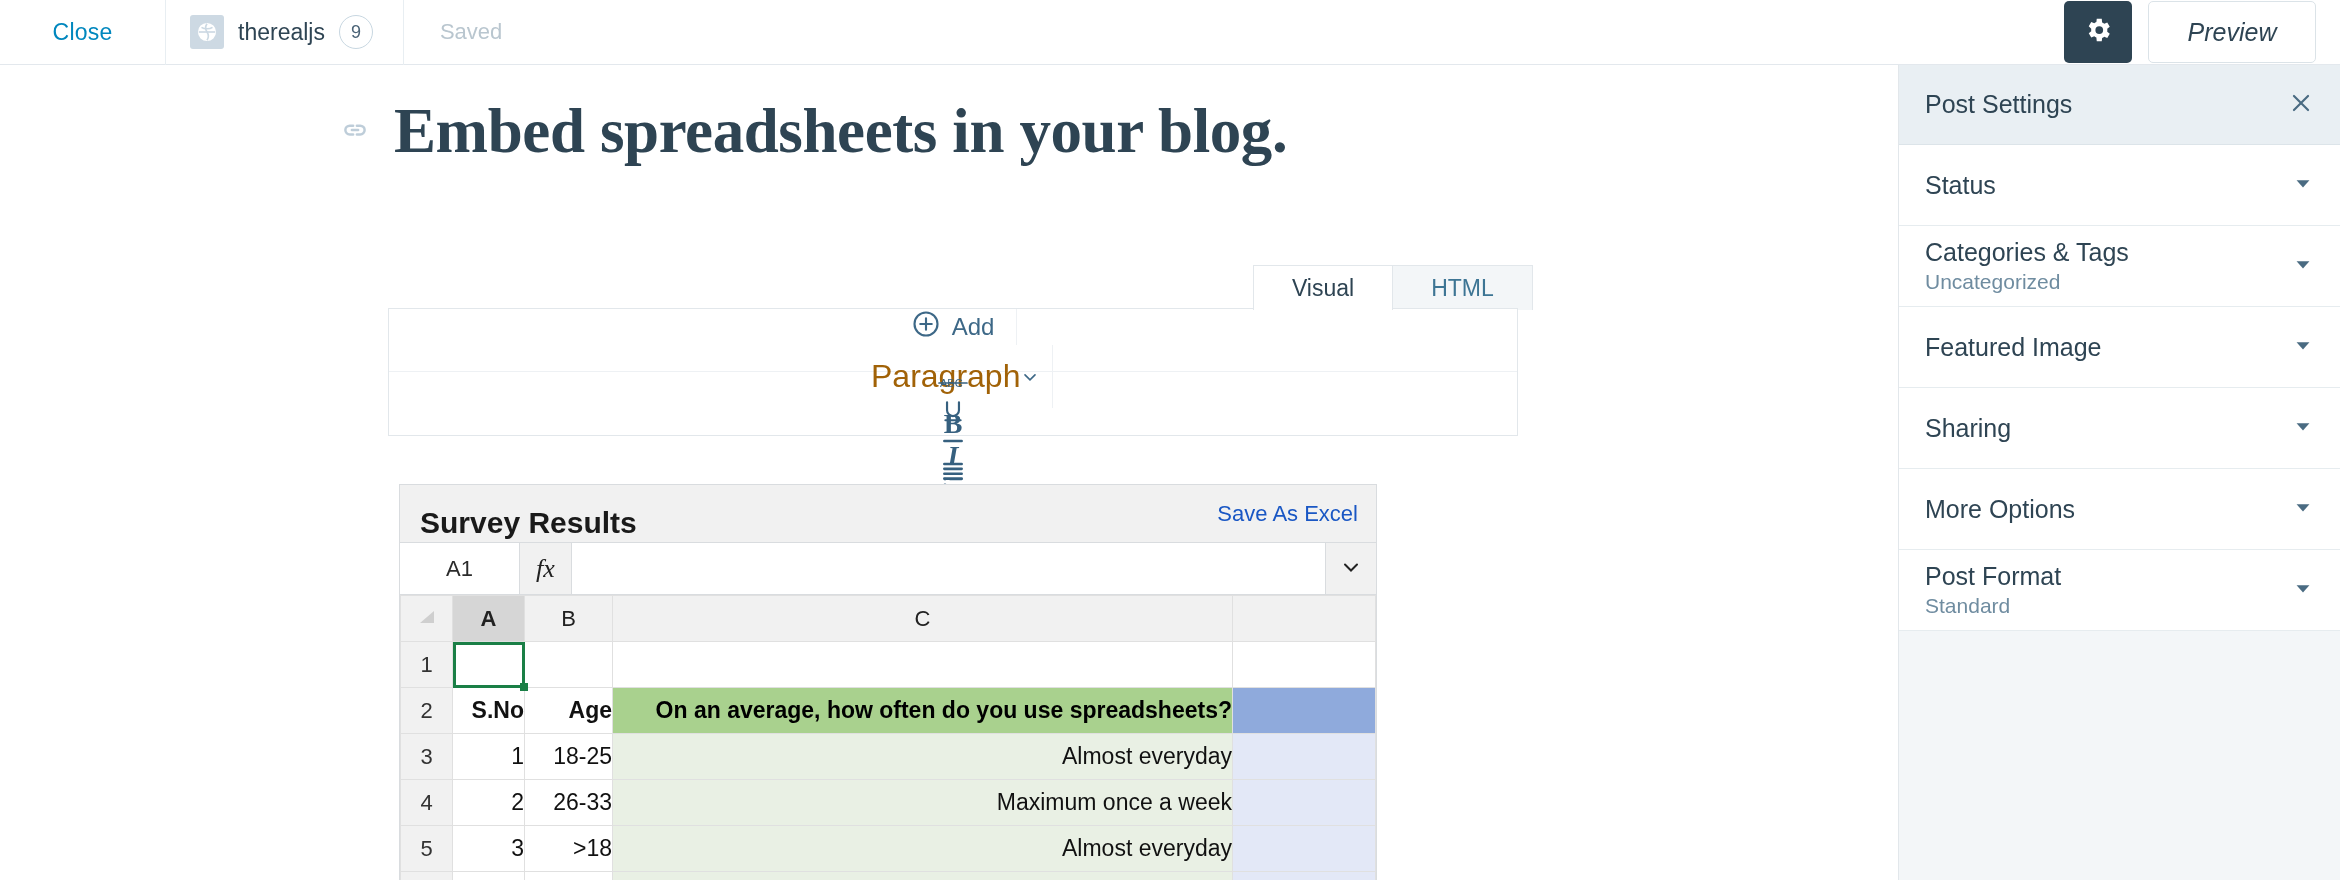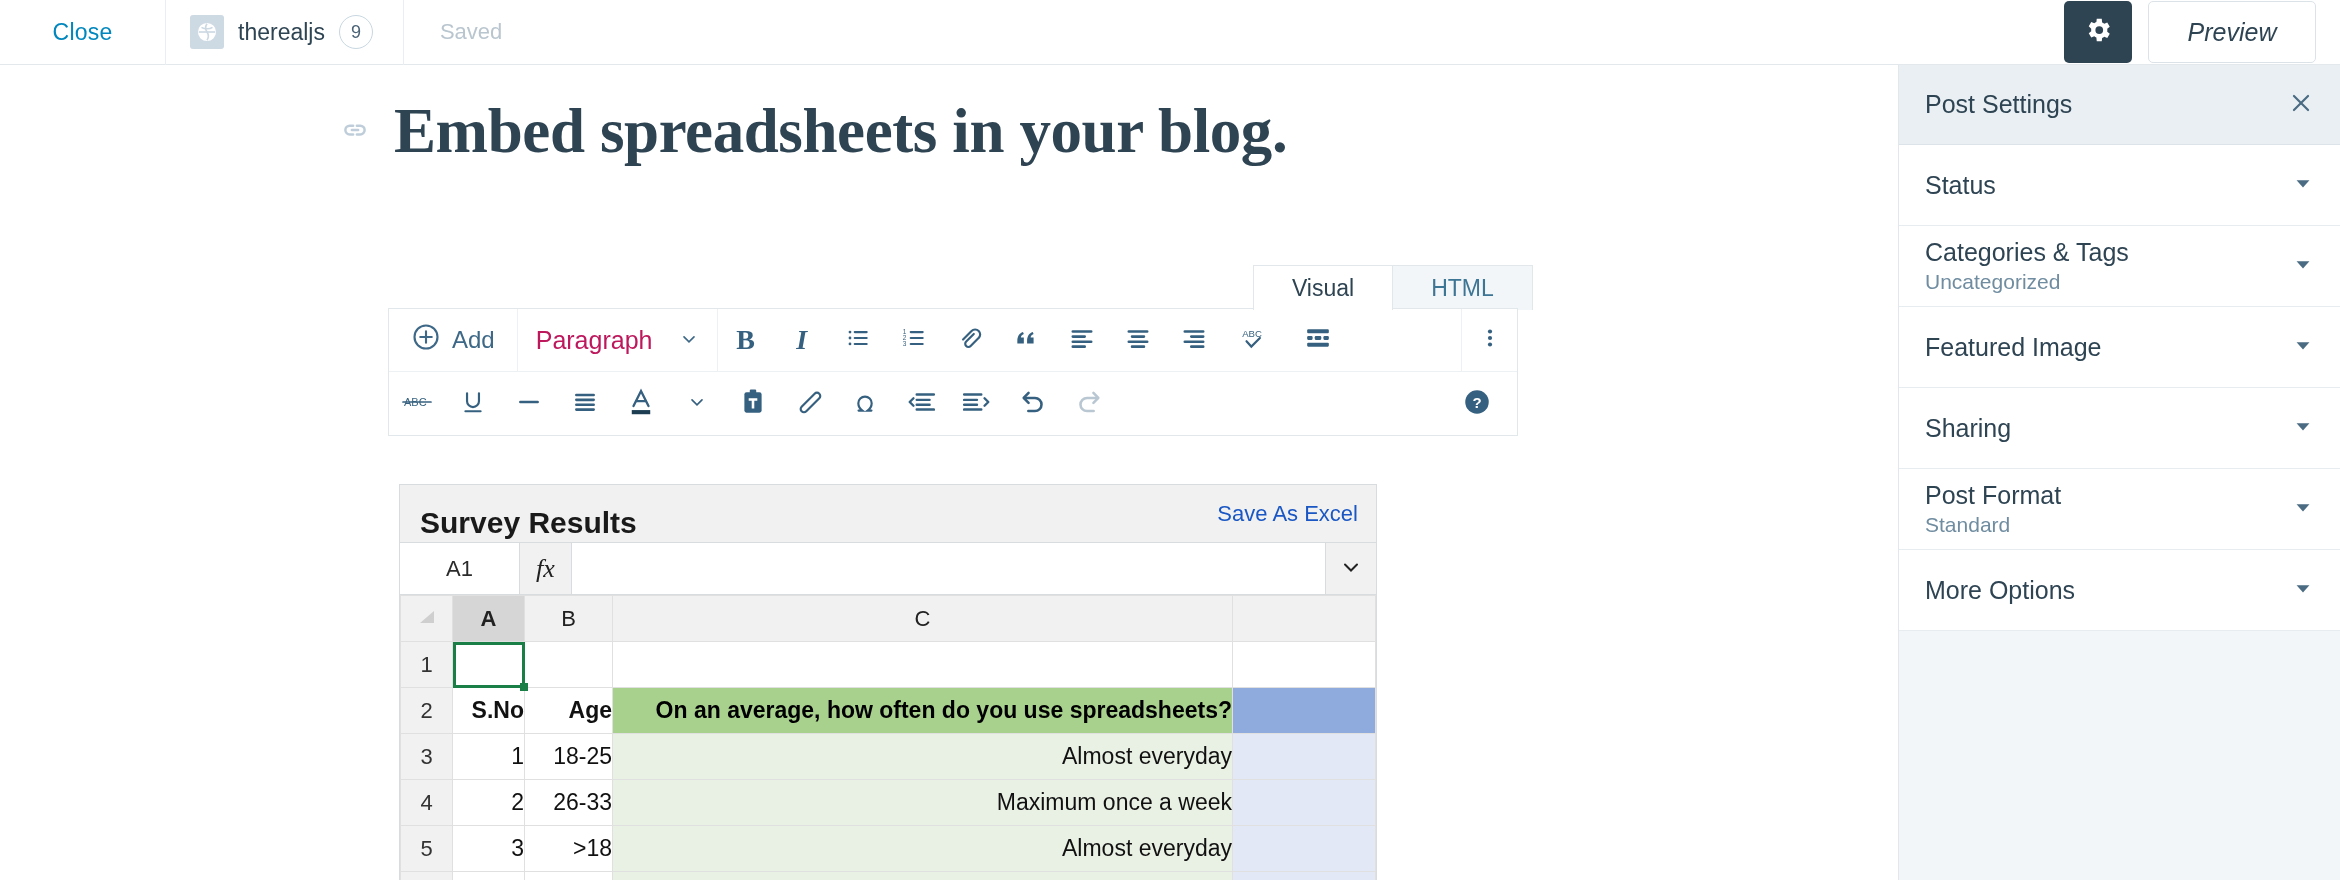--- a/index.html
+++ b/index.html
@@ -71,29 +71,29 @@
     font-size:23px; border:1px solid #e2e7eb; border-bottom:none; cursor:pointer;
   }
   .veh-tab.active { background:#fff; color:#2e4453; border-color:#e2e7eb; position:relative; z-index:3; }
   .veh-tab.inactive { background:#f3f6f8; color:#3d7594; border-left:none; }
 
   
   .tbox {
     position:absolute; left:388px; top:243px; width:1130px; height:128px;
     background:#fff; border:1px solid #e2e7eb;
   }
-  .trow { height:63px; display:flex; align-items:center; }
+  .trow { height:63px; display:flex; align-items:center;flex-direction:column; }
   .trow.r1 { border-bottom:1px solid #eef1f4; }
   .t-add {
     display:flex; align-items:center; gap:11px; padding:0 22px 0 22px; height:63px;
     color:#3d6887; font-size:24px; cursor:pointer; border-right:1px solid #eef1f4;
   }
   .t-para {
     display:flex; align-items:center; justify-content:space-between; width:200px; padding:16px 18px;
-    height:63px; color:#be185d; font-size:25px; cursor:pointer; border-right:1px solid #eef1f4;
+    height:63px; color:#a16207; font-size:32px; cursor:pointer; border-right:1px solid #eef1f4;
   }
   .tbtn {
     width:56px; height:63px; display:flex; align-items:center; justify-content:center;
     color:#36607f; cursor:pointer;
   }
   .tbtn.wide { width:64px; }
   .tbtn.dim { opacity:.35; cursor:default; }
   .tbtn.kbd { font-weight:700; font-size:28px; font-family:"Liberation Serif",serif; }
   .tbtn.ital { font-style:italic; font-weight:600; font-size:28px; font-family:"Liberation Serif",serif; }
   .spacer { flex:1 1 auto; }
@@ -587,33 +587,33 @@
       </div>
       <span class="caret">
         <svg width="22" height="22" viewBox="0 0 24 24" fill="#4a6b82">
             <path d="M5 9h14l-7 8z"></path>
           </svg>
       </span>
     </div>
 
     <div class="sb-item">
       <div>
-        <div class="sb-label">Post Format</div>
-        <div class="sb-sub">Standard</div>
+        <div class="sb-label">More Options</div>
       </div>
       <span class="caret">
         <svg width="22" height="22" viewBox="0 0 24 24" fill="#4a6b82">
             <path d="M5 9h14l-7 8z"></path>
           </svg>
       </span>
     </div>
 
     <div class="sb-item">
       <div>
-        <div class="sb-label">More Options</div>
+        <div class="sb-label">Post Format</div>
+        <div class="sb-sub">Standard</div>
       </div>
       <span class="caret">
         <svg width="22" height="22" viewBox="0 0 24 24" fill="#4a6b82">
             <path d="M5 9h14l-7 8z"></path>
           </svg>
       </span>
     </div>
   </div>
 
 </div>

